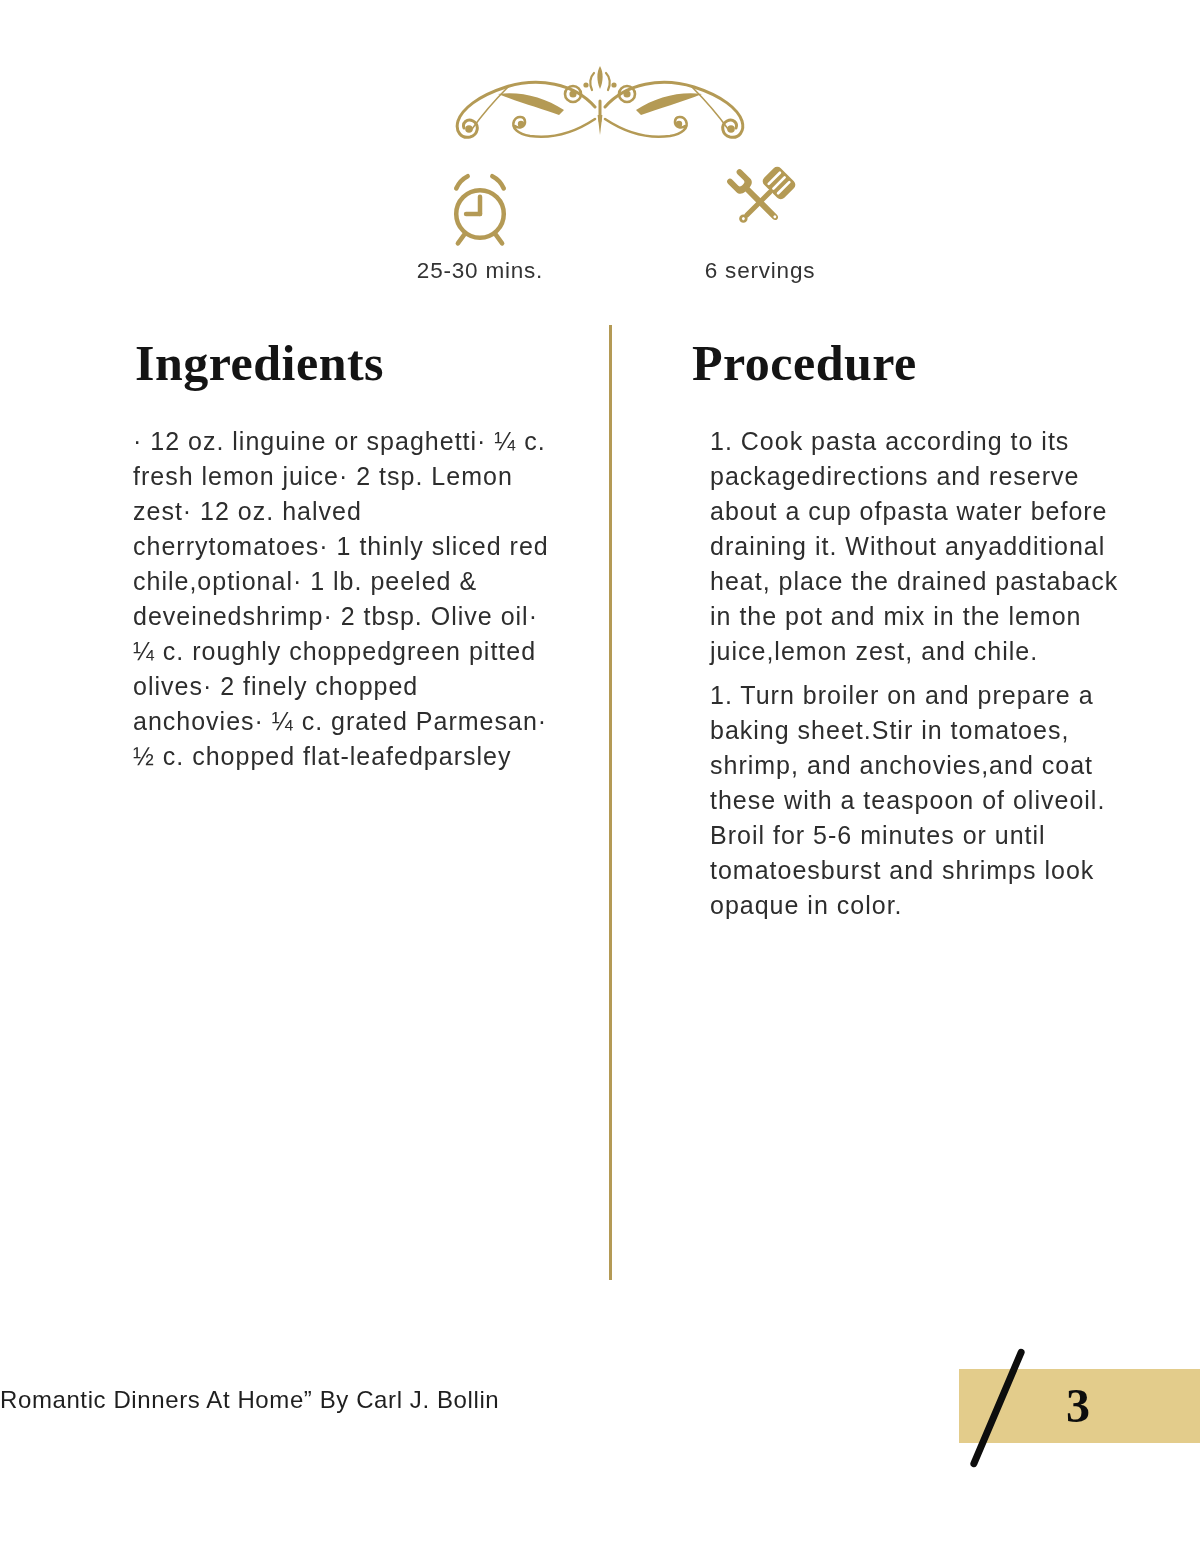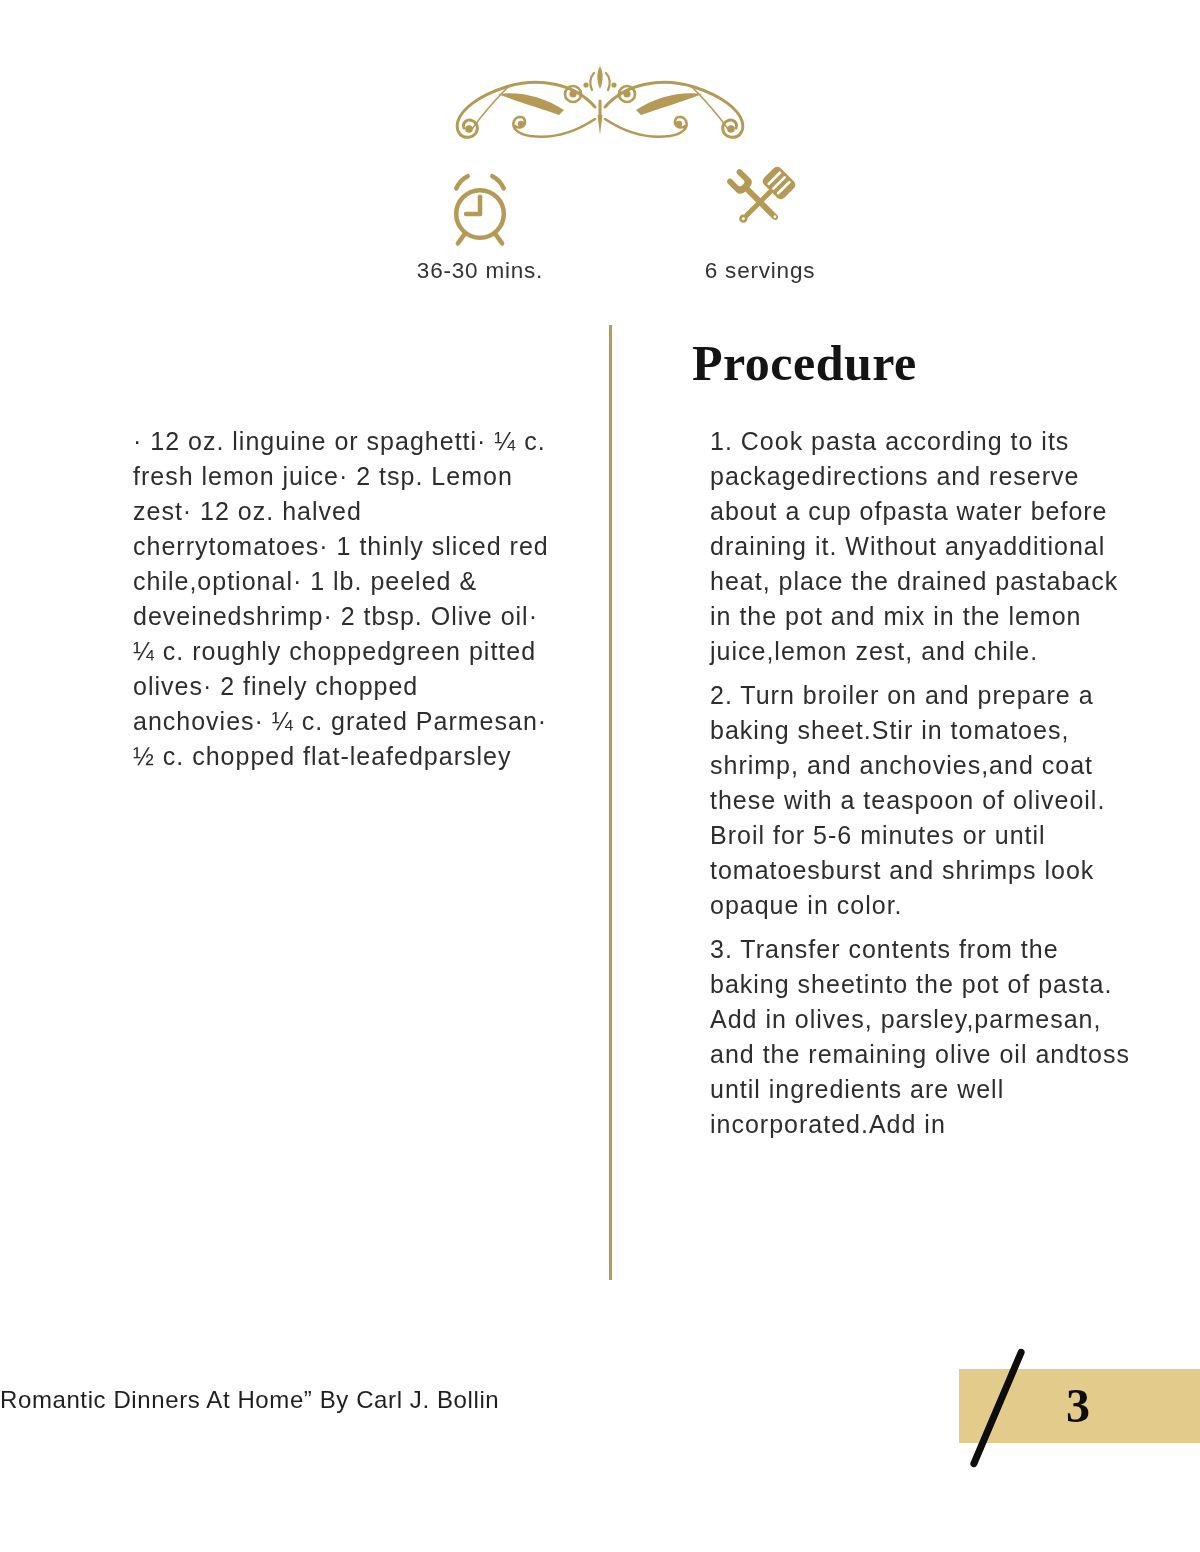--- a/index.html
+++ b/index.html
@@ -122,21 +122,21 @@
       <circle cx="50" cy="56" r="29"></circle>
       <path d="M50,56 L50,35"></path>
       <path d="M50,56 L33,56"></path>
       <path d="M21,25 C24,18 29,13 35,10"></path>
       <path d="M79,25 C76,18 71,13 65,10"></path>
       <path d="M31,81 L23,92"></path>
       <path d="M69,81 L77,92"></path>
     </svg>
   </div>
   <div class="abs time-label-wrap">
-    <span class="meta-label">36-30 mins.</span>
+    <span class="meta-label">25-30 mins.</span>
   </div>
 
   <div class="abs meta-block servings-block">
     <svg class="meta-icon" width="84" height="84" viewBox="0 0 100 100" fill="currentColor" stroke="none">
 
       <g transform="rotate(45 50 50)">
         <path d="M39,4 h22 a6,6 0 0 1 6,6 v16 a6,6 0 0 1 -6,6 h-22 a6,6 0 0 1 -6,-6 v-16 a6,6 0 0 1 6,-6 Z"></path>
         <rect x="40.5" y="7" width="3.2" height="22" rx="1.6" fill="#ffffff"></rect>
         <rect x="48.4" y="7" width="3.2" height="22" rx="1.6" fill="#ffffff"></rect>
         <rect x="56.3" y="7" width="3.2" height="22" rx="1.6" fill="#ffffff"></rect>
@@ -148,30 +148,30 @@
       <g transform="rotate(-45 50 50)">
         <path d="M42,4 c2.5,0 3.5,1.5 3.5,4 l0,10 c0,2 1.5,3 4.5,3 c3,0 4.5,-1 4.5,-3 l0,-10 c0,-2.5 1,-4 3.5,-4 c2.5,0 3.5,1.5 3.5,4 l0,14 c0,4 -3,6.5 -8,7 l0,46 c0,2.5 -1.5,4 -3.5,4 c-2,0 -3.5,-1.5 -3.5,-4 l0,-46 c-5,-0.5 -8,-3 -8,-7 l0,-14 c0,-2.5 1,-4 3.5,-4 Z"></path>
         <circle cx="50" cy="75" r="1.7" fill="#ffffff"></circle>
       </g>
     </svg>
   </div>
   <div class="abs servings-label-wrap">
     <span class="meta-label">6 servings</span>
   </div>
 
+  <h2 class="abs col-title ingredients-title">Ingredients</h2>
   <h2 class="abs col-title procedure-title">Procedure</h2>
 
   <div class="abs divider"></div>
 
   <div class="abs body-text ingredients-text">· 12 oz. linguine or spaghetti· ¼ c. fresh lemon juice· 2 tsp. Lemon zest· 12 oz. halved cherrytomatoes· 1 thinly sliced red chile,optional· 1 lb. peeled &amp; deveinedshrimp· 2 tbsp. Olive oil· ¼ c. roughly choppedgreen pitted olives· 2 finely chopped anchovies· ¼ c. grated Parmesan· ½ c. chopped flat-leafedparsley</div>
 
   <div class="abs body-text procedure-text">
     <p>1. Cook pasta according to its packagedirections and reserve about a cup ofpasta water before draining it. Without anyadditional heat, place the drained pastaback in the pot and mix in the lemon juice,lemon zest, and chile.</p>
-    <p>2. Turn broiler on and prepare a baking sheet.Stir in tomatoes, shrimp, and anchovies,and coat these with a teaspoon of oliveoil. Broil for 5-6 minutes or until tomatoesburst and shrimps look opaque in color.</p>
-    <p>3. Transfer contents from the baking sheetinto the pot of pasta. Add in olives, parsley,parmesan, and the remaining olive oil andtoss until ingredients are well incorporated.Add in</p>
+    <p>1. Turn broiler on and prepare a baking sheet.Stir in tomatoes, shrimp, and anchovies,and coat these with a teaspoon of oliveoil. Broil for 5-6 minutes or until tomatoesburst and shrimps look opaque in color.</p>
   </div>
 
   <div class="abs footer-credit">Romantic Dinners At Home” By Carl J. Bollin</div>
   <div class="abs page-box"></div>
   <div class="abs page-slash"></div>
   <div class="abs page-number">3</div>
 
 </div>
 
 </body></html>

